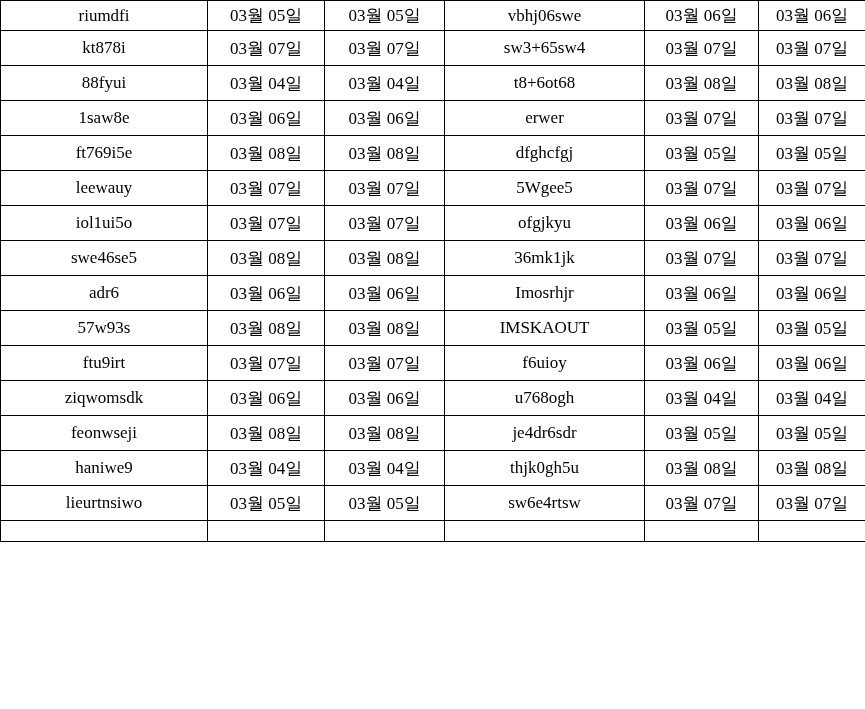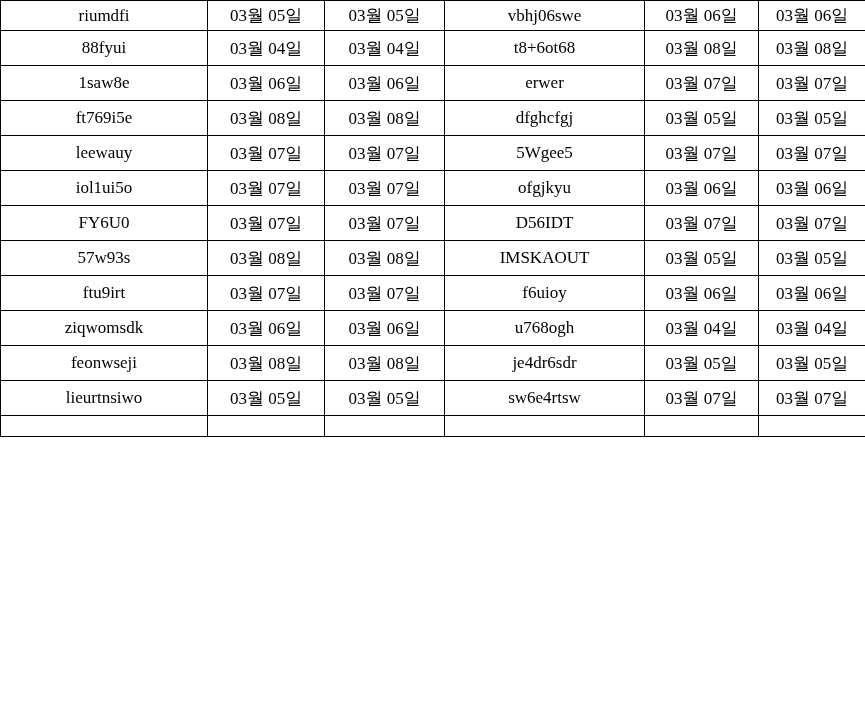--- a/index.html
+++ b/index.html
@@ -68,20 +68,28 @@
     <tbody id="tbody">
         <tr class="first">
           <td class="name">riumdfi</td>
           <td class="date">03월 05일</td>
           <td class="date">03월 05일</td>
           <td class="name">vbhj06swe</td>
           <td class="date">03월 06일</td>
           <td class="date">03월 06일</td>
         </tr>
         <tr>
+          <td class="name">kt878i</td>
+          <td class="date">03월 07일</td>
+          <td class="date">03월 07일</td>
+          <td class="name">sw3+65sw4</td>
+          <td class="date">03월 07일</td>
+          <td class="date">03월 07일</td>
+        </tr>
+        <tr>
           <td class="name">88fyui</td>
           <td class="date">03월 04일</td>
           <td class="date">03월 04일</td>
           <td class="name">t8+6ot68</td>
           <td class="date">03월 08일</td>
           <td class="date">03월 08일</td>
         </tr>
         <tr>
           <td class="name">1saw8e</td>
           <td class="date">03월 06일</td>
@@ -108,26 +116,34 @@
         </tr>
         <tr>
           <td class="name">iol1ui5o</td>
           <td class="date">03월 07일</td>
           <td class="date">03월 07일</td>
           <td class="name">ofgjkyu</td>
           <td class="date">03월 06일</td>
           <td class="date">03월 06일</td>
         </tr>
         <tr>
-          <td class="name">FY6U0</td>
-          <td class="date">03월 07일</td>
-          <td class="date">03월 07일</td>
-          <td class="name">D56IDT</td>
-          <td class="date">03월 07일</td>
-          <td class="date">03월 07일</td>
+          <td class="name">swe46se5</td>
+          <td class="date">03월 08일</td>
+          <td class="date">03월 08일</td>
+          <td class="name">36mk1jk</td>
+          <td class="date">03월 07일</td>
+          <td class="date">03월 07일</td>
+        </tr>
+        <tr>
+          <td class="name">adr6</td>
+          <td class="date">03월 06일</td>
+          <td class="date">03월 06일</td>
+          <td class="name">Imosrhjr</td>
+          <td class="date">03월 06일</td>
+          <td class="date">03월 06일</td>
         </tr>
         <tr>
           <td class="name">57w93s</td>
           <td class="date">03월 08일</td>
           <td class="date">03월 08일</td>
           <td class="name">IMSKAOUT</td>
           <td class="date">03월 05일</td>
           <td class="date">03월 05일</td>
         </tr>
         <tr>
@@ -146,20 +162,28 @@
           <td class="date">03월 04일</td>
           <td class="date">03월 04일</td>
         </tr>
         <tr>
           <td class="name">feonwseji</td>
           <td class="date">03월 08일</td>
           <td class="date">03월 08일</td>
           <td class="name">je4dr6sdr</td>
           <td class="date">03월 05일</td>
           <td class="date">03월 05일</td>
+        </tr>
+        <tr>
+          <td class="name">haniwe9</td>
+          <td class="date">03월 04일</td>
+          <td class="date">03월 04일</td>
+          <td class="name">thjk0gh5u</td>
+          <td class="date">03월 08일</td>
+          <td class="date">03월 08일</td>
         </tr>
         <tr>
           <td class="name">lieurtnsiwo</td>
           <td class="date">03월 05일</td>
           <td class="date">03월 05일</td>
           <td class="name">sw6e4rtsw</td>
           <td class="date">03월 07일</td>
           <td class="date">03월 07일</td>
         </tr>
         <tr class="last">

